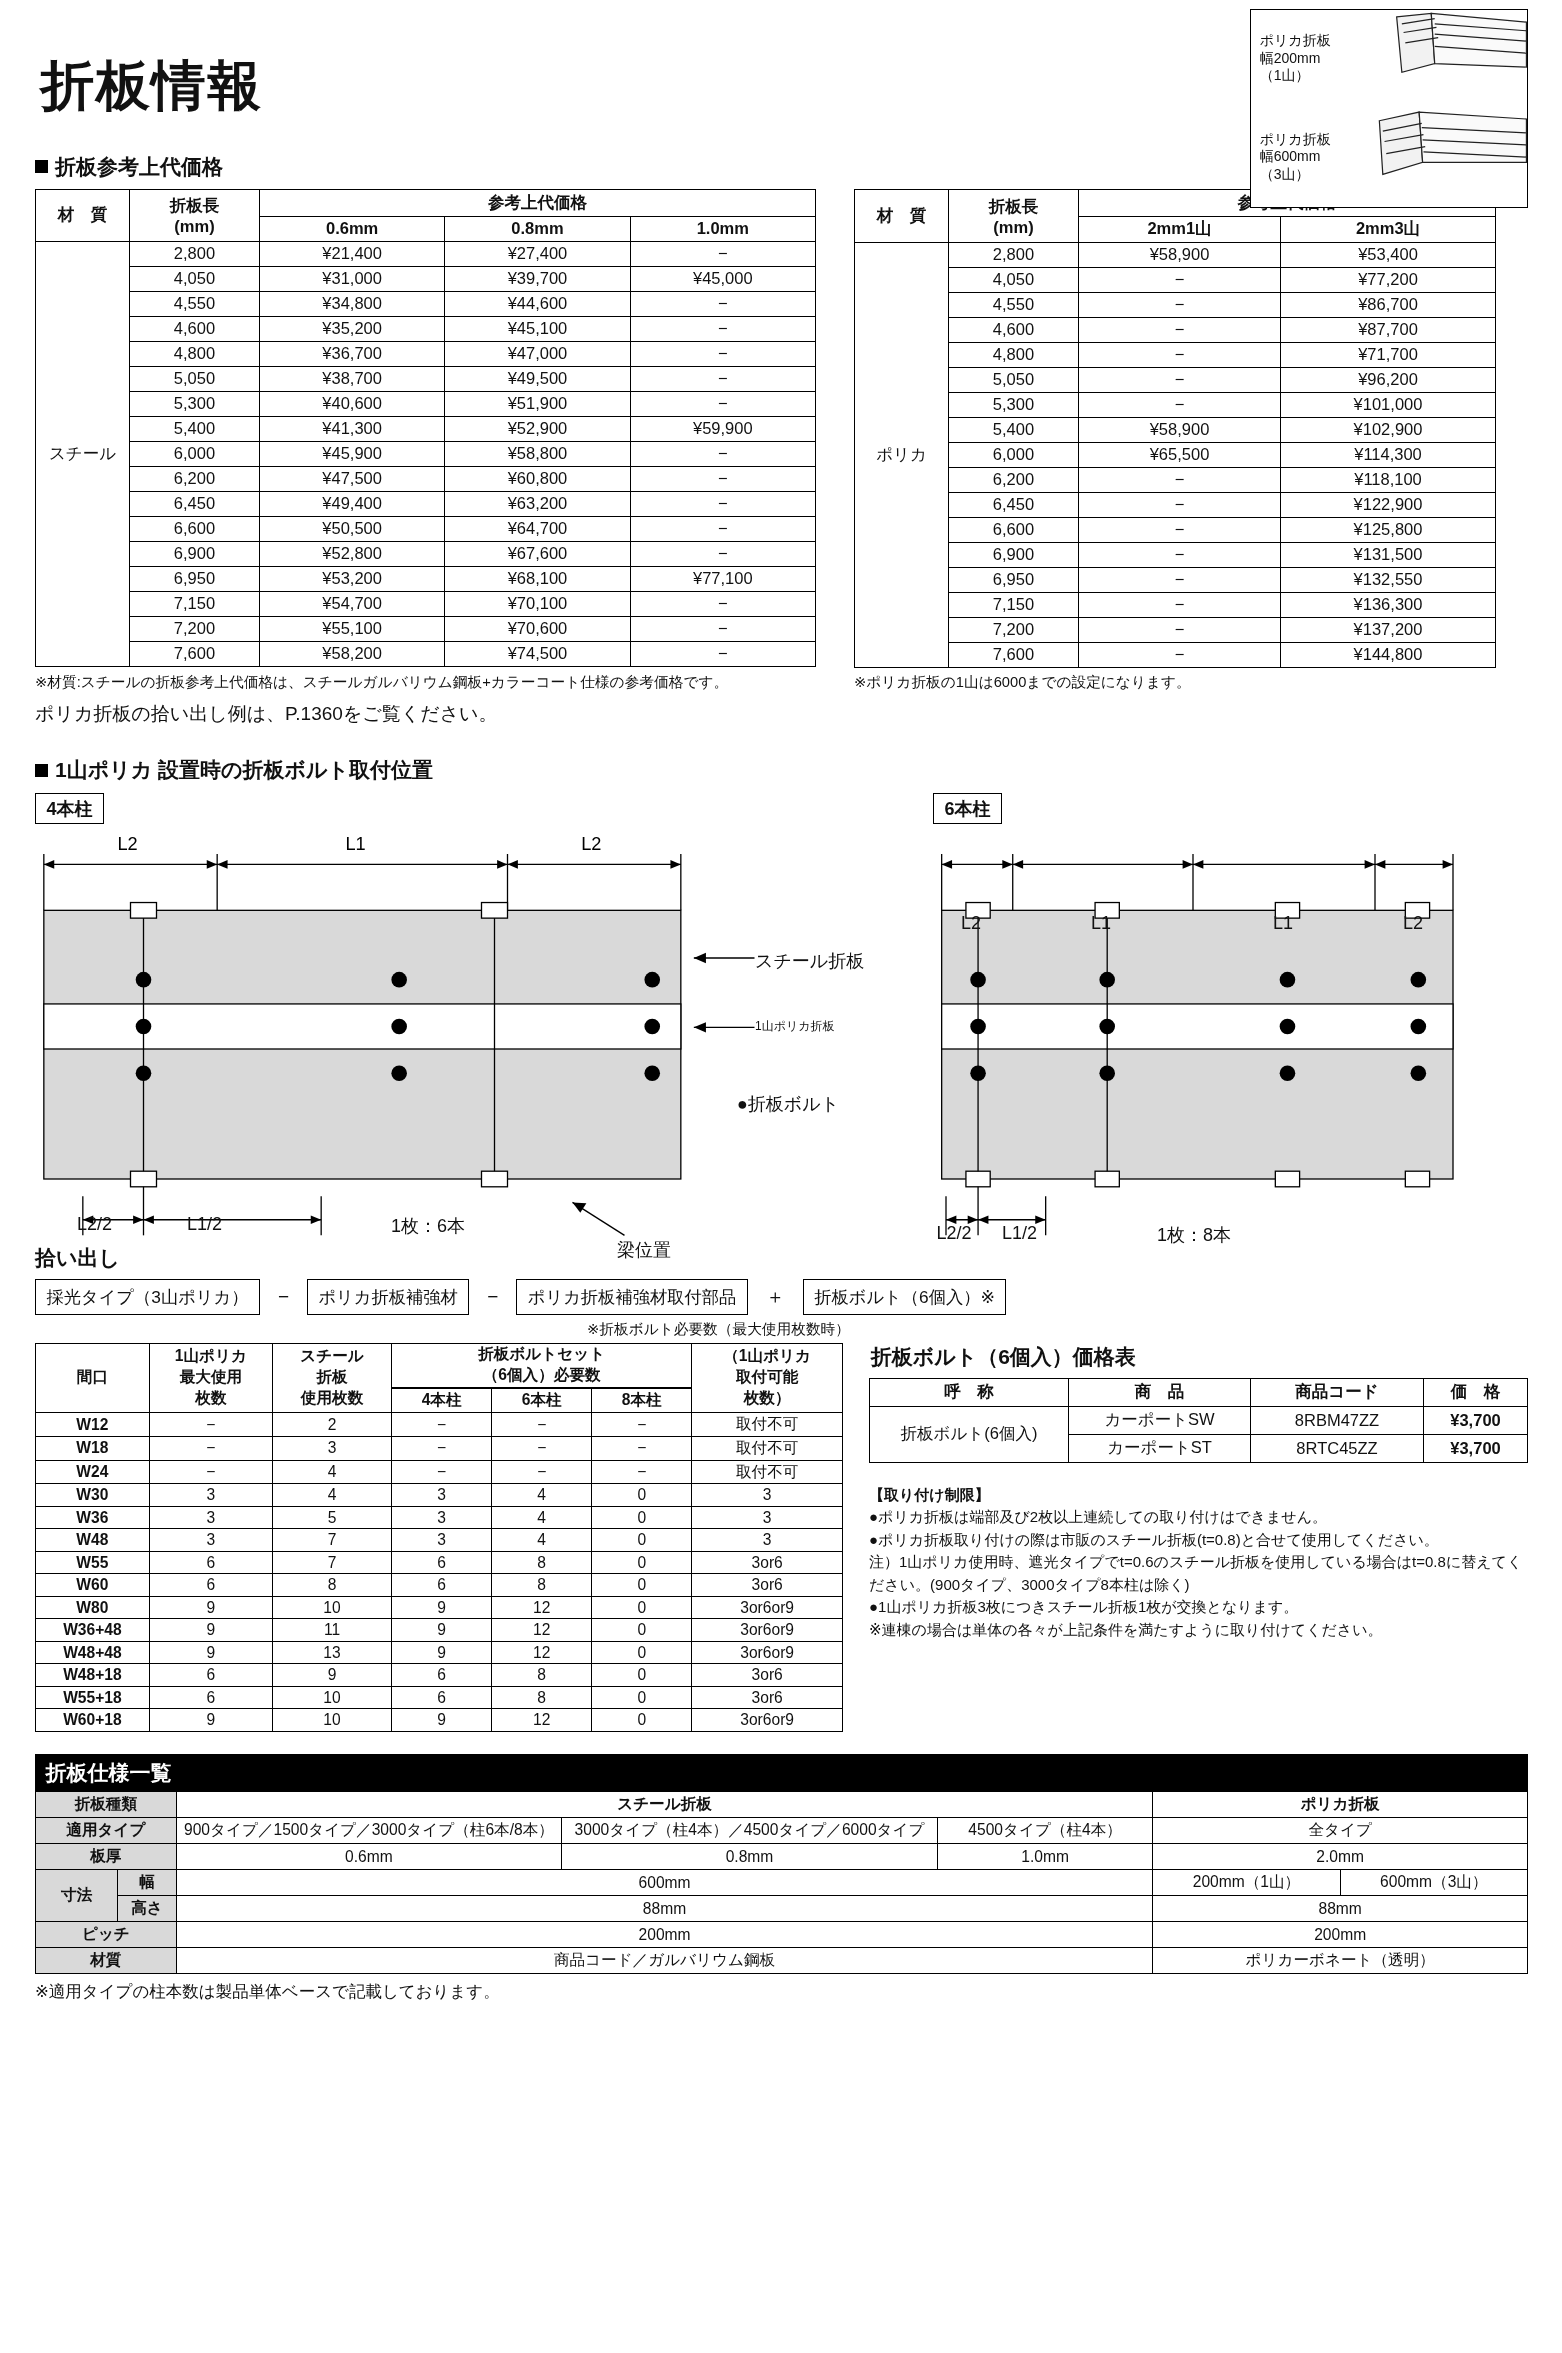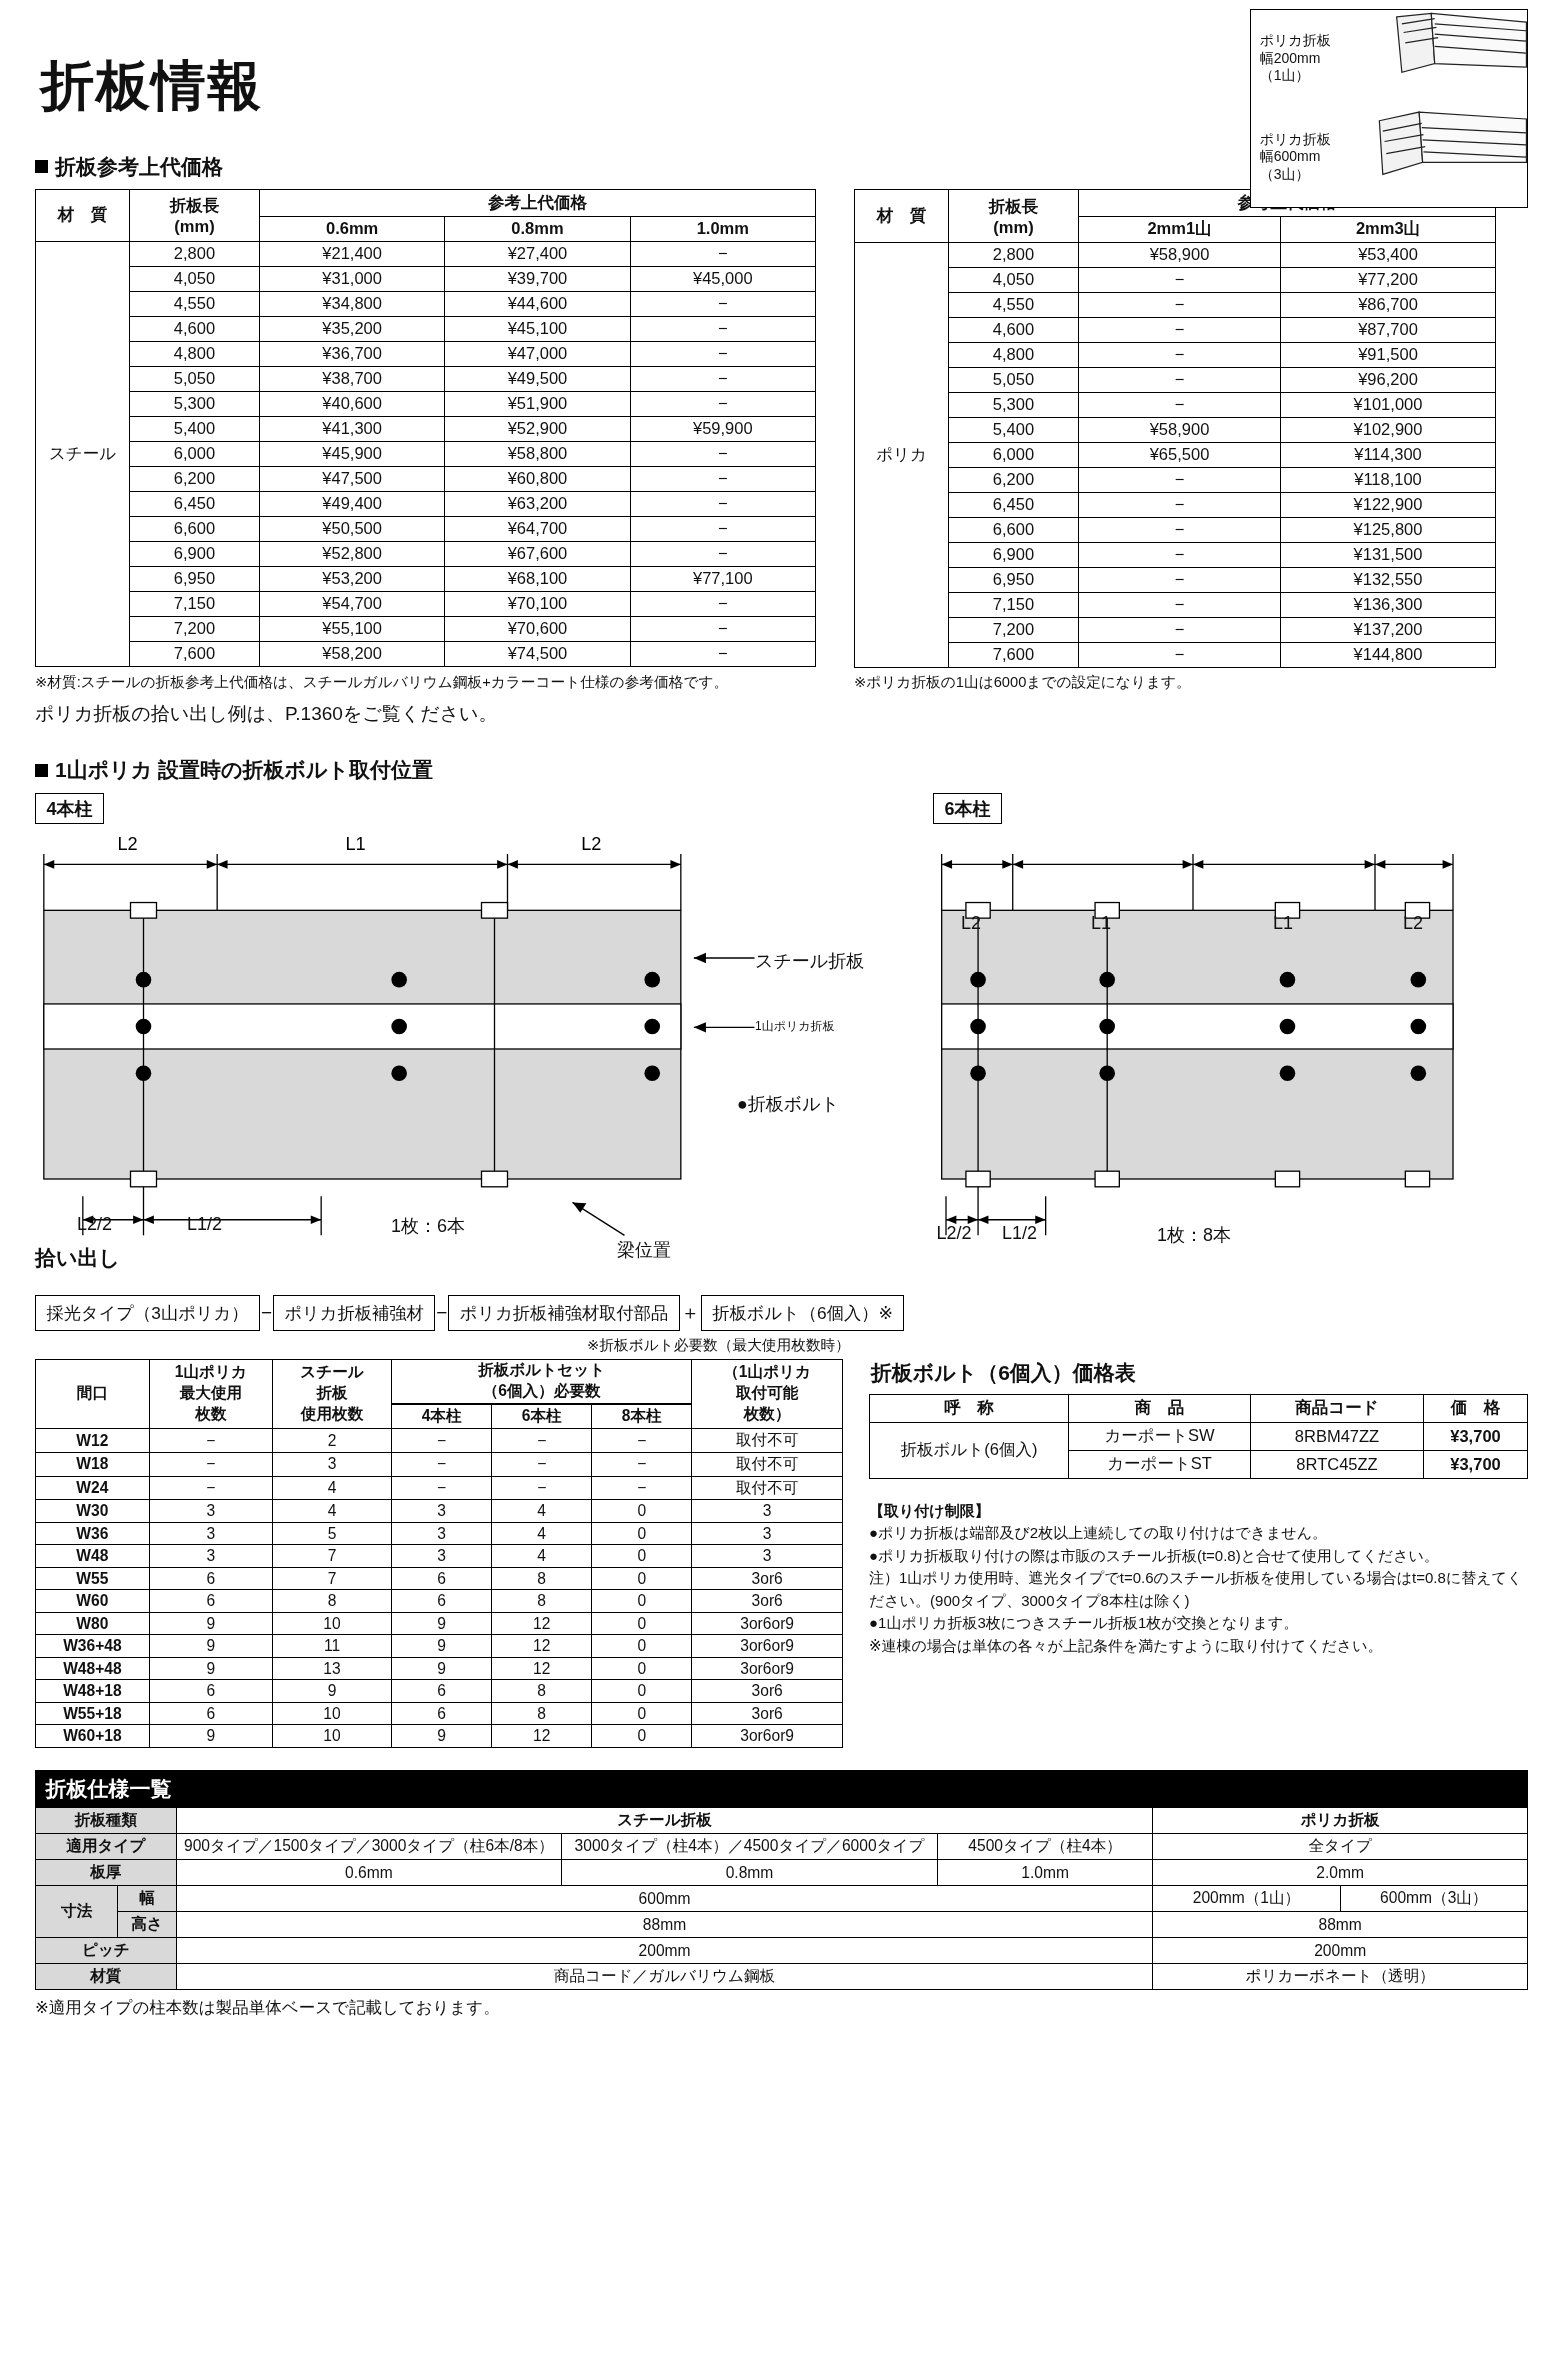--- a/index.html
+++ b/index.html
@@ -48,21 +48,21 @@
   .price-tbl .c-len { width:130px; }
   .note { font-size:14.7px; margin-top:5.2px; }
   .note-big { font-size:19px; margin:8.7px 0 0 0; }
   .pill {
     display:inline-block; border:0.9px solid #000; padding:2.6px 10.4px; font-size:18px; font-weight:bold;
   }
   .diag-row { display:flex; gap:31px; }
   .diag { position:relative; }
 
   
-  .flow { display:flex; align-items:center; gap:1px; margin-top:23px; font-size:17.3px; flex-wrap:nowrap;}
+  .flow { display:flex; align-items:center; gap:18px; margin-top:7px; font-size:17.3px; flex-wrap:nowrap;}
   .flow .box { border:0.9px solid #000; padding:5.2px 10.4px; white-space:nowrap; }
   .flow .op { font-size:19px; }
   .flow-note { text-align:left; font-size:14.7px; margin:5.2px 0 0 0;}
 
   
   .lower { display:flex; gap:26px; align-items:flex-start; margin-top:3.5px; }
   .maguchi td, .maguchi th { font-size:15.6px; padding:0.9px 2.6px; height:22.5px; }
   .maguchi { width:815px; }
 
   .bolt-price-title { font-size:21px; font-weight:bold; margin:0 0 7px 1.7px;}
@@ -268,21 +268,21 @@
         <td>¥86,700</td>
       </tr>
       <tr>
         <td>4,600</td>
         <td>−</td>
         <td>¥87,700</td>
       </tr>
       <tr>
         <td>4,800</td>
         <td>−</td>
-        <td>¥91,500</td>
+        <td>¥71,700</td>
       </tr>
       <tr>
         <td>5,050</td>
         <td>−</td>
         <td>¥96,200</td>
       </tr>
       <tr>
         <td>5,300</td>
         <td>−</td>
         <td>¥101,000</td>

